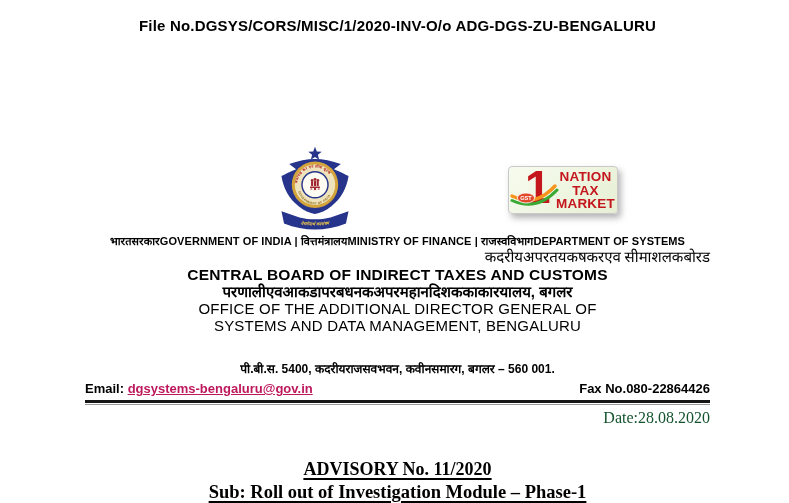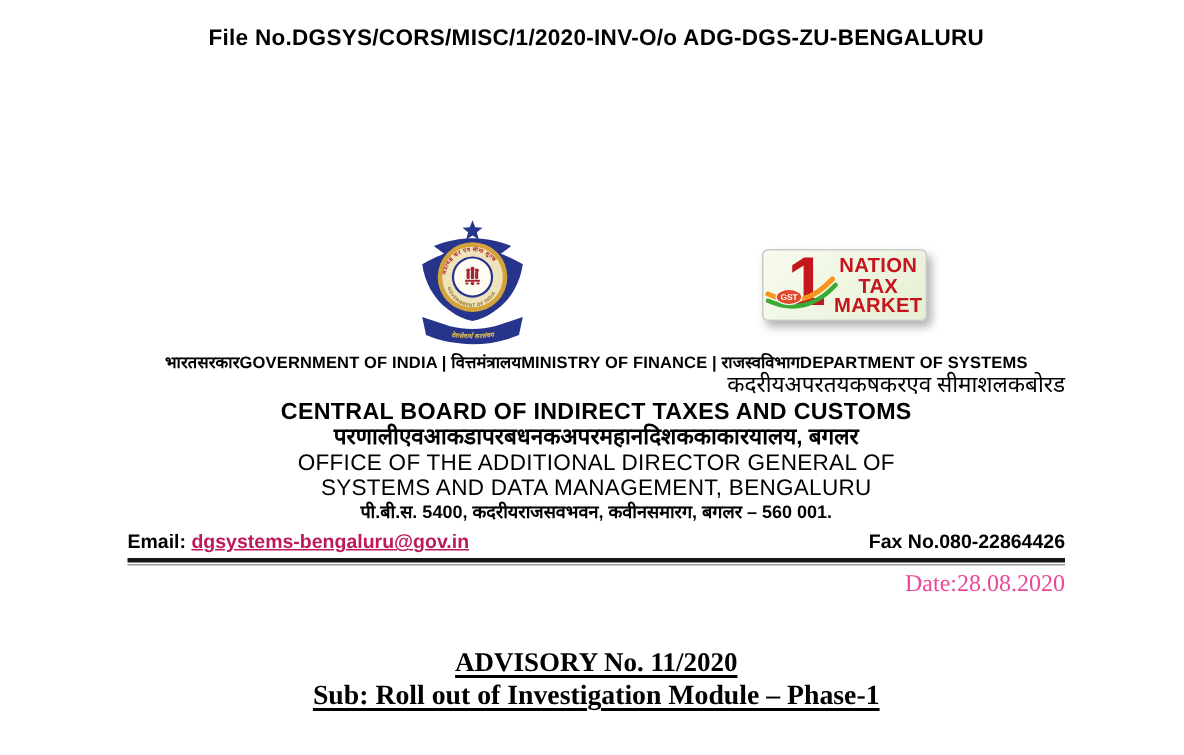--- a/index.html
+++ b/index.html
@@ -20,34 +20,34 @@
   .ntm-swoosh{position:absolute;left:0;top:0;width:108px;height:46px;}
   .ntm-text{position:absolute;left:47px;top:3px;text-align:center;color:#c4161c;
             font-weight:bold;font-size:13.5px;line-height:13.5px;letter-spacing:0.2px;}
 
   .masthead{margin-top:199px;}
   .gov-line{font-size:11px;font-weight:bold;white-space:nowrap;letter-spacing:0.1px;}
   .hn-light{font-size:15px;line-height:17px;font-family:"Liberation Serif",serif;margin-top:1px;text-align:right;}
   .board-en{font-size:15.5px;line-height:17px;font-weight:bold;letter-spacing:0.2px;}
   .office-hi{font-size:15px;line-height:17px;font-weight:bold;}
   .office-en{font-size:15px;line-height:17px;font-weight:normal;letter-spacing:0.2px;}
-  .addr-hi{font-size:12px;line-height:15px;font-weight:bold;}
+  .addr-hi{font-size:12px;line-height:15px;font-weight:bold;margin-top:28px;}
   .addr-en{font-size:13px;line-height:16px;font-weight:bold;}
 
   .contact-row{display:flex;justify-content:space-between;align-items:flex-end;
                margin-top:4px;font-size:13px;font-weight:bold;}
   .contact-left{text-align:left;}
   .contact-right{text-align:right;}
   .email-link{color:#be185d;text-decoration:underline;cursor:pointer;}
 
   .rule-top{height:3px;background:#161616;margin-top:4px;}
   .rule-sub{height:1px;background:#9a9a9a;margin-top:1px;}
 
   .date-line{margin-top:4px;text-align:right;font-family:"Liberation Serif",serif;
-             font-size:16px;color:#ec4899;}
+             font-size:16px;color:#14532d;}
 
   .advisory{margin-top:31px;font-family:"Liberation Serif",serif;font-weight:bold;
             font-size:18px;line-height:22px;text-decoration:underline;
             text-decoration-thickness:1.5px;text-underline-offset:3px;}
   .subject{font-family:"Liberation Serif",serif;font-weight:bold;font-size:18.5px;
            line-height:22px;text-decoration:underline;text-decoration-thickness:1.5px;
            text-underline-offset:3px;margin-top:1px;}
 </style>
 </head>
 <body>

